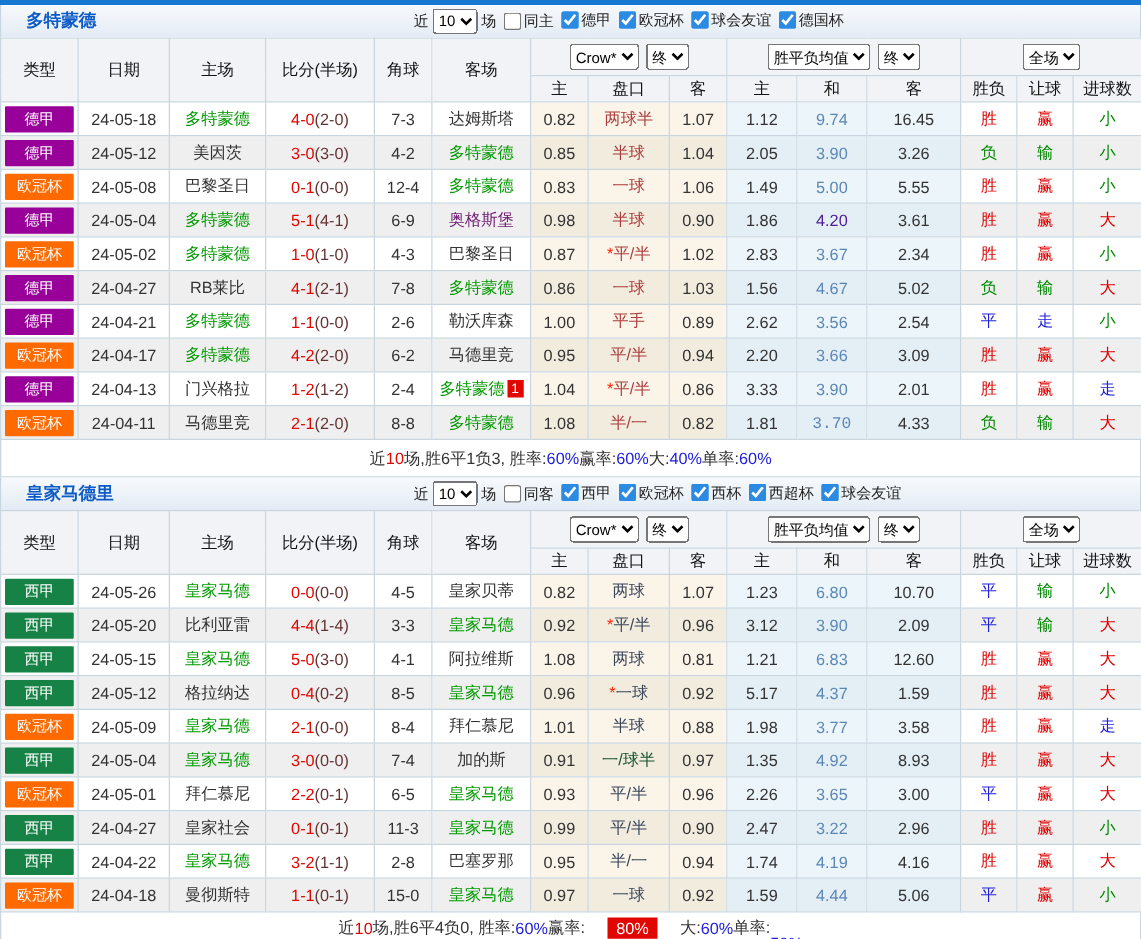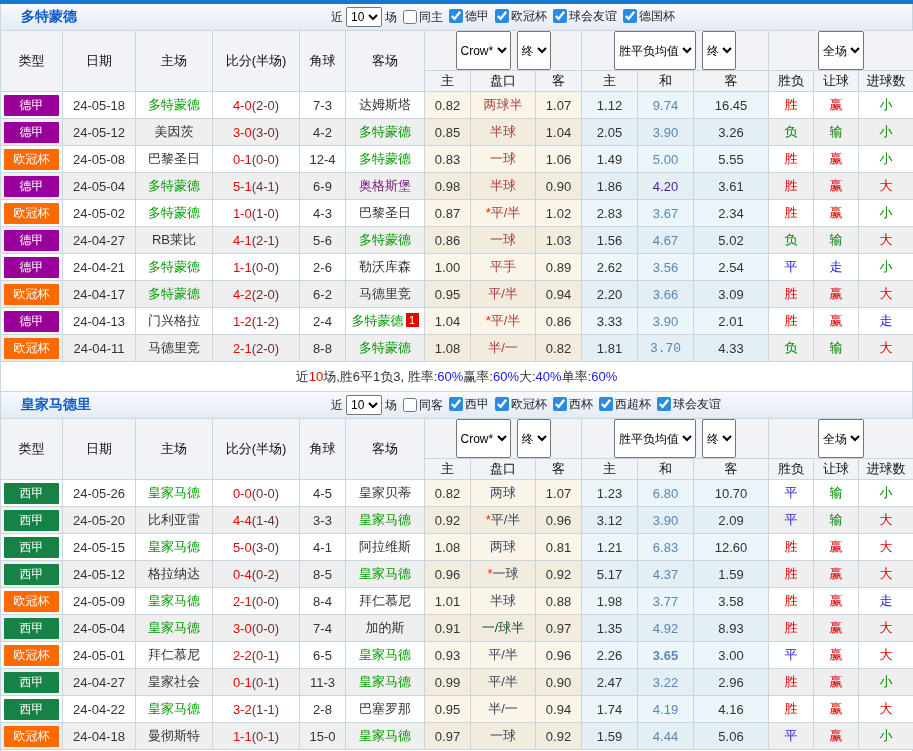--- a/index.html
+++ b/index.html
@@ -60,21 +60,21 @@
     overflow: hidden;
     white-space: nowrap;
   }
   thead th {
     background: #f1f3f6;
     font-weight: normal;
     color: #111;
     height: 21px;
   }
   th.group { height: 30px; }
-  th.group select { font-size: 12px; height: 39px; margin: 0 3px; }
+  th.group select { font-size: 12px; height: 21px; margin: 0 3px; }
   tbody td { height: 27px; background: #fff; }
   tr.alt td { background: #efefef; }
   td.c-hc { background: #fbf5e9; }
   tr.alt td.c-hc { background: #f2ecdf; }
   td.c-avg { background: #ebf5fa; }
   tr.alt td.c-avg { background: #e3eef5; }
   .badge {
     display: block;
     margin: 2px 3px;
     line-height: 21px;
@@ -284,21 +284,21 @@
           <td style="color: rgb(221, 0, 0);">赢</td>
           <td style="color: rgb(0, 136, 0);">小</td>
         </tr>
         <tr class="alt">
           <td>
             <span class="badge" style="background: rgb(153, 0, 153);">德甲</span>
           </td>
           <td>24-04-27</td>
           <td><span style="color: rgb(51, 51, 51);">RB莱比</span></td>
           <td><span class="ft">4-1</span><span class="ht">(2-1)</span></td>
-          <td>5-6</td>
+          <td>7-8</td>
           <td><span style="color: rgb(0, 153, 0);">多特蒙德</span></td>
           <td class="c-hc">0.86</td>
           <td class="c-hc"><span style="color: rgb(170, 61, 61);">一球</span></td>
           <td class="c-hc">1.03</td>
           <td class="c-avg">1.56</td>
           <td class="c-avg" style="color: rgb(91, 135, 183);">4.67</td>
           <td class="c-avg">5.02</td>
           <td style="color: rgb(0, 136, 0);">负</td>
           <td style="color: rgb(0, 136, 0);">输</td>
           <td style="color: rgb(221, 0, 0);">大</td>
@@ -593,21 +593,21 @@
           </td>
           <td>24-05-01</td>
           <td><span style="color: rgb(51, 51, 51);">拜仁慕尼</span></td>
           <td><span class="ft">2-2</span><span class="ht">(0-1)</span></td>
           <td>6-5</td>
           <td><span style="color: rgb(0, 153, 0);">皇家马德</span></td>
           <td class="c-hc">0.93</td>
           <td class="c-hc"><span style="color: rgb(57, 70, 90);">平/半</span></td>
           <td class="c-hc">0.96</td>
           <td class="c-avg">2.26</td>
-          <td class="c-avg" style="color: rgb(91, 135, 183); font-weight: bold;">3.65</td>
+          <td class="c-avg" style="color: rgb(91, 135, 183);">3.65</td>
           <td class="c-avg">3.00</td>
           <td style="color: rgb(34, 34, 221);">平</td>
           <td style="color: rgb(221, 0, 0);">赢</td>
           <td style="color: rgb(221, 0, 0);">大</td>
         </tr>
         <tr class="alt">
           <td>
             <span class="badge" style="background: rgb(22, 130, 70);">西甲</span>
           </td>
           <td>24-04-27</td>

